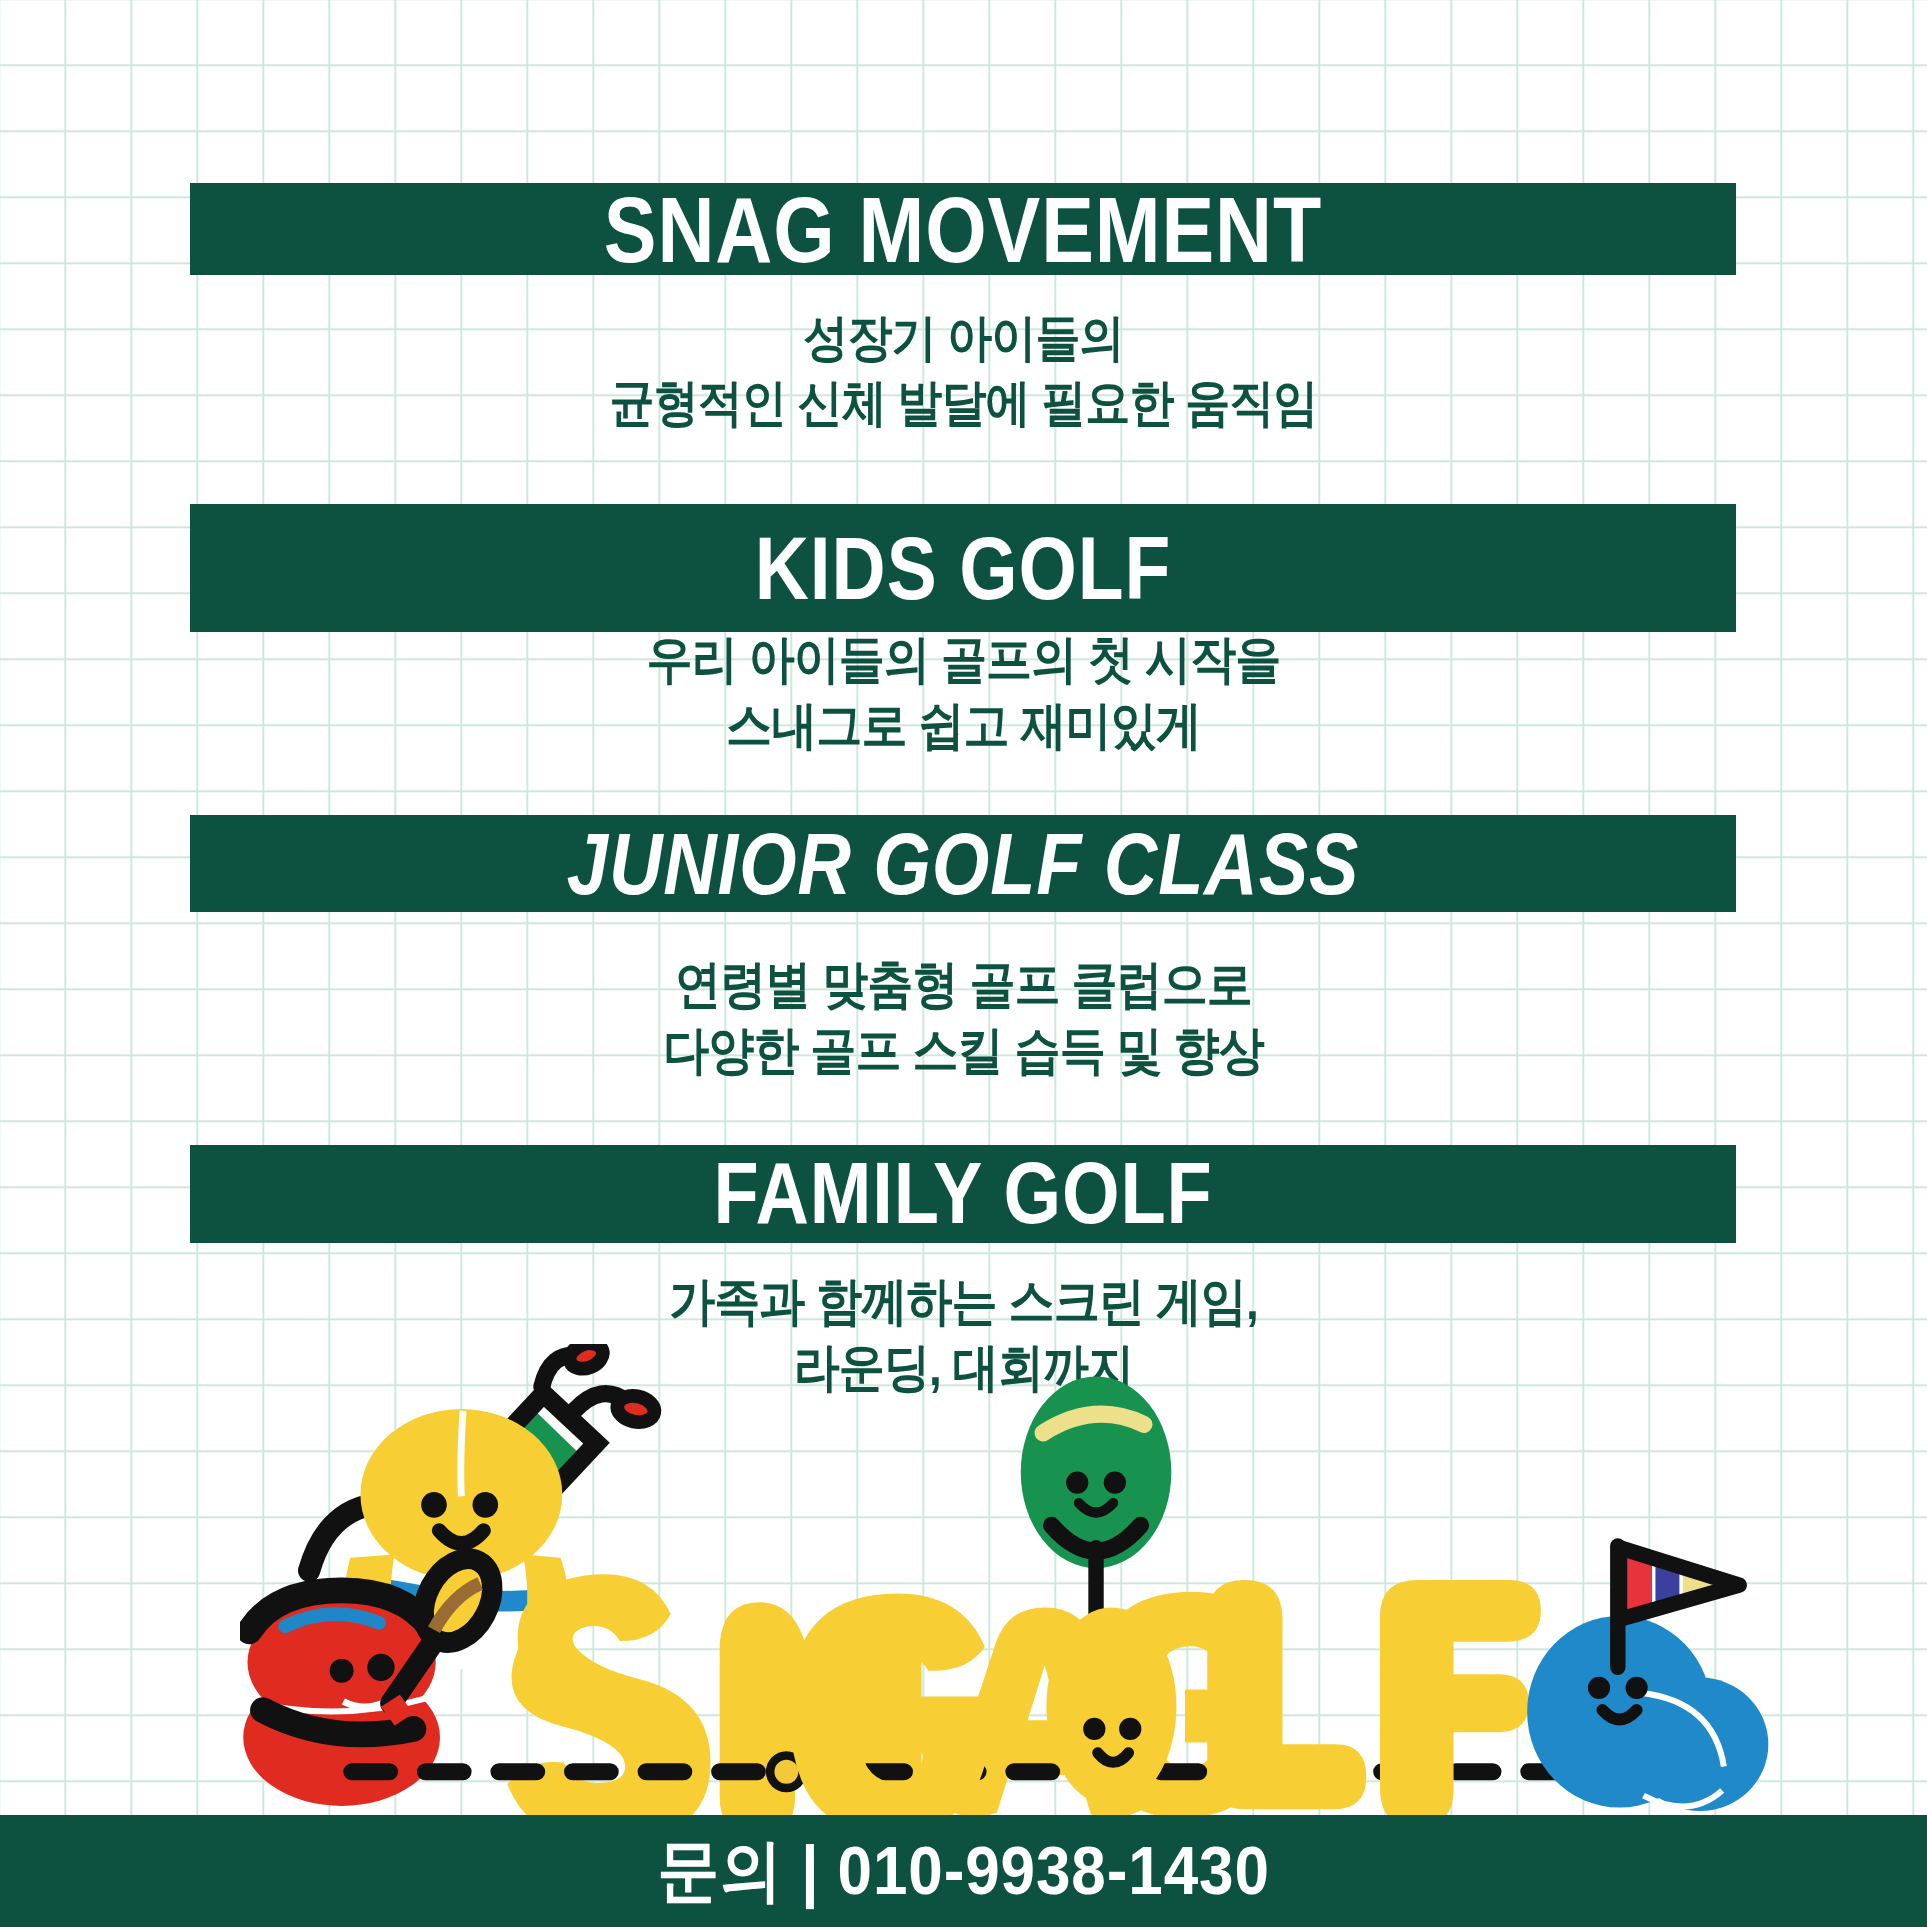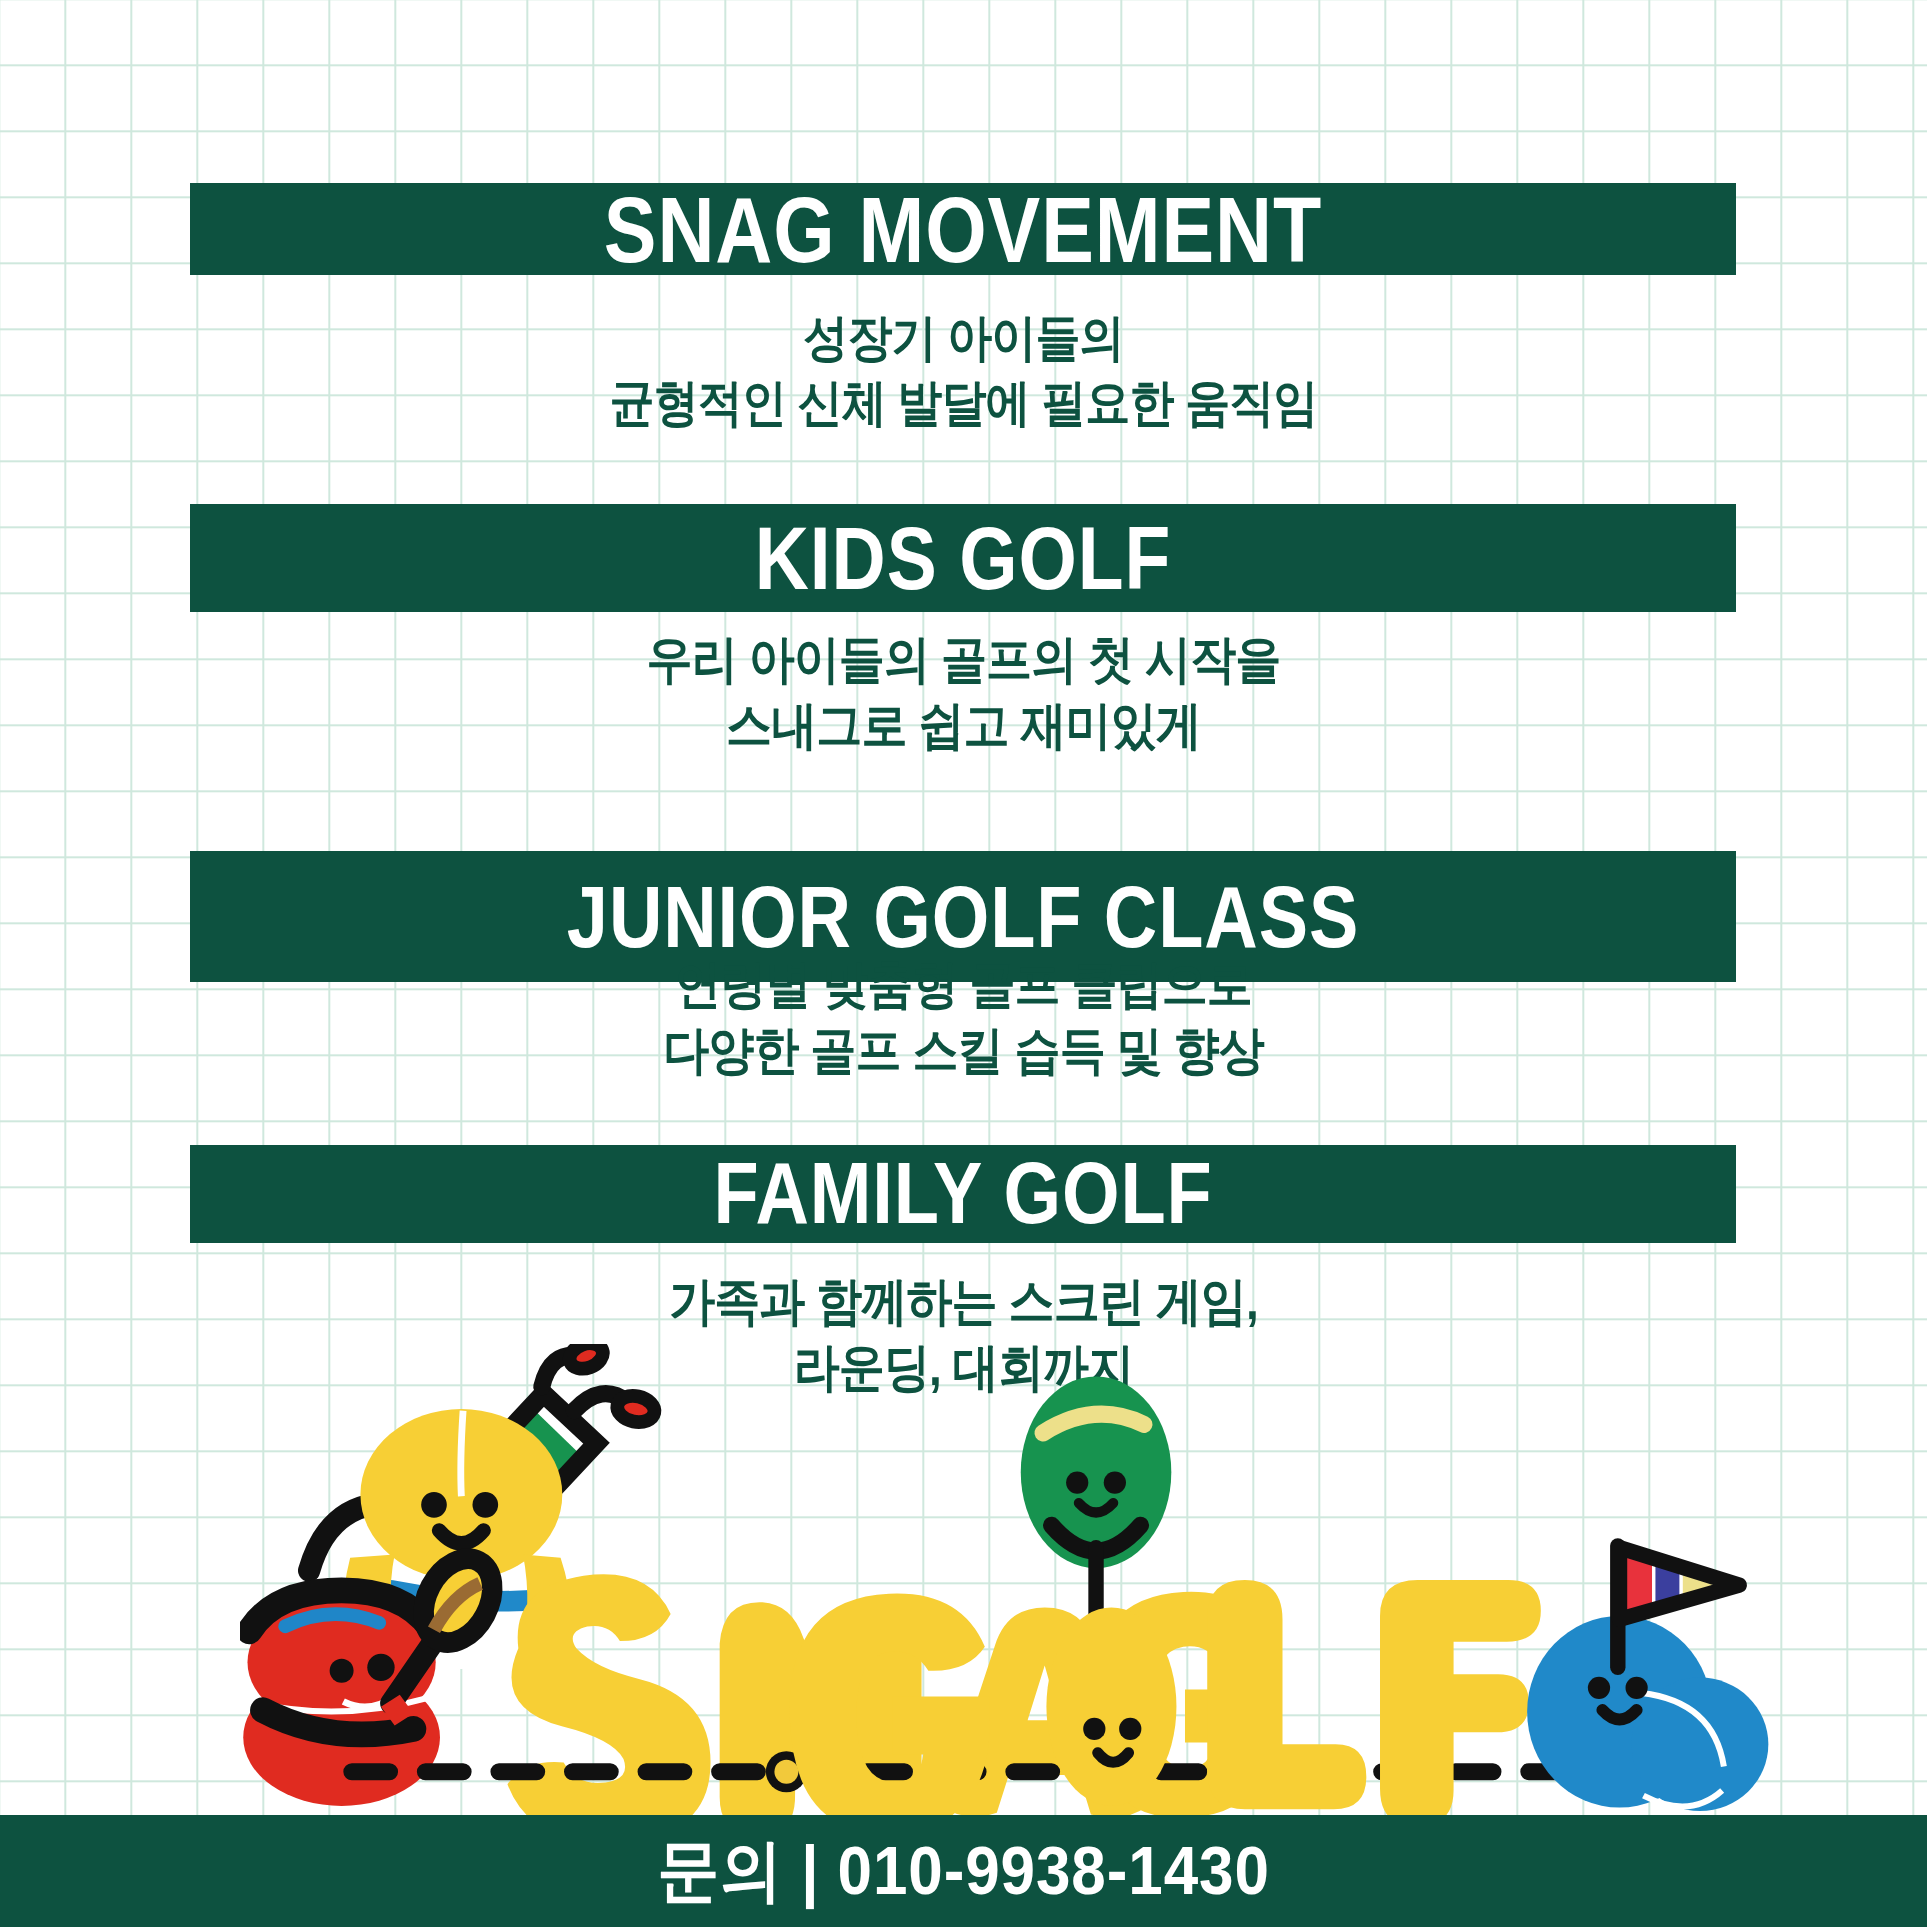--- a/index.html
+++ b/index.html
@@ -35,23 +35,23 @@
   .bar-text{
     color:#ffffff;
     font-weight:900;
     letter-spacing:0.9px;
     white-space:nowrap;
     transform:scaleY(1.18);
     line-height:1;
   }
   #bar1{top:183px;height:92px;}
   #bar1 .bar-text{font-size:79px;}
-  #bar2{top:504px;height:108px;}
+  #bar2{top:504px;height:128px;}
   #bar2 .bar-text{font-size:75px;}
-  #bar3{top:851px;height:131px;}
+  #bar3{top:815px;height:97px;font-style:italic;}
   #bar3 .bar-text{font-size:74px;}
   #bar4{top:1145px;height:98px;}
   #bar4 .bar-text{font-size:74px;}
 
   
   .sub{
     position:absolute;
     left:0;width:1927px;
     text-align:center;
     color:#0d5240;

